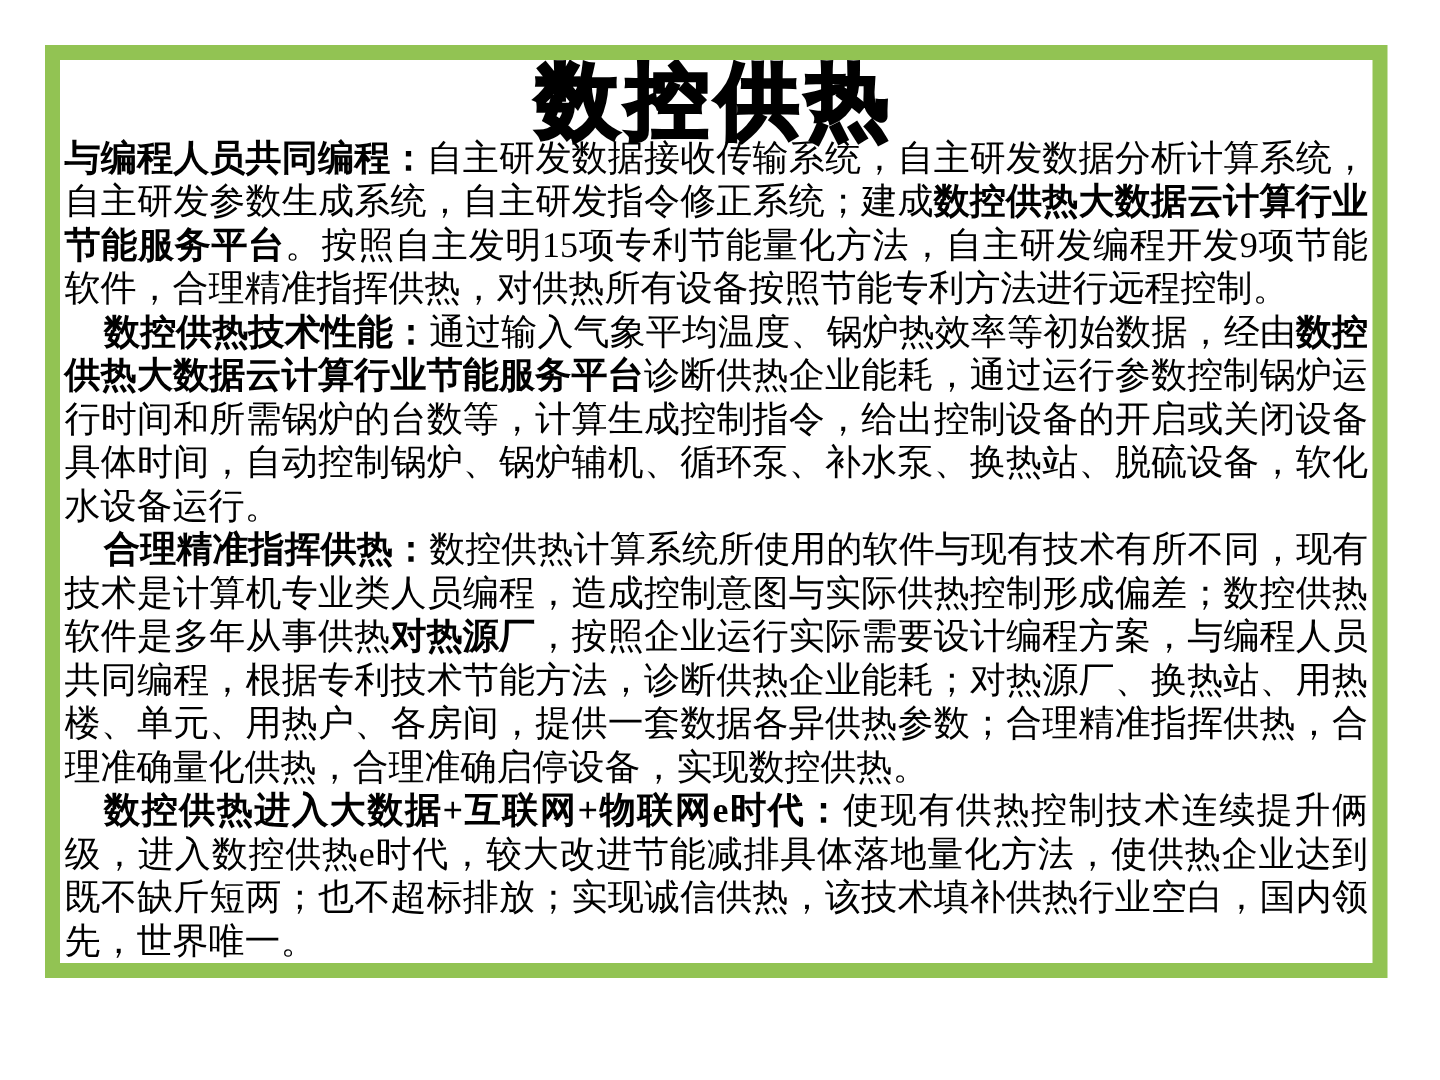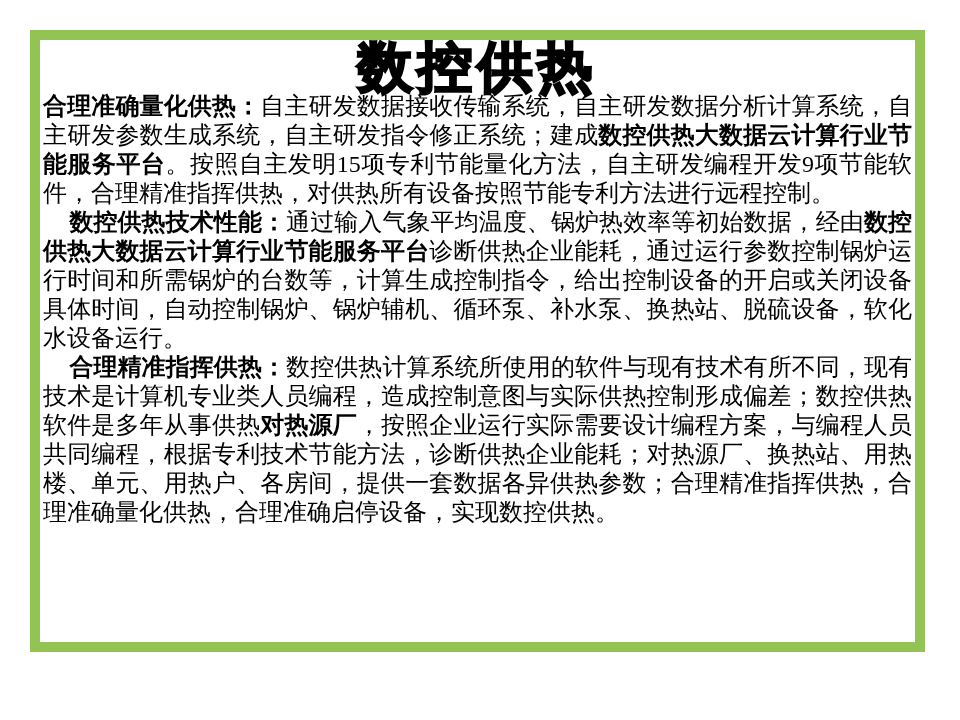--- a/index.html
+++ b/index.html
@@ -58,18 +58,19 @@
     font-weight: bold;
   }
 </style>
 </head>
 <body>
 
 <div class="slide">
   <div class="frame">
     <h1 class="title">数控供热</h1>
     <div class="paragraphs">
-        <p class="para"><span class="seg bold">合理准确量化供热：</span><span class="seg">自主研发数据接收传输系统，自主研发数据分析计算系统，自主研发参数生成系统，自主研发指令修正系统；建成</span><span class="seg bold">数控供热大数据云计算行业节能服务平台</span><span class="seg">。按照自主发明15项专利节能量化方法，自主研发编程开发9项节能软件，合理精准指挥供热，对供热所有设备按照节能专利方法进行远程控制。</span></p>
+        <p class="para"><span class="seg bold">与编程人员共同编程：</span><span class="seg">自主研发数据接收传输系统，自主研发数据分析计算系统，自主研发参数生成系统，自主研发指令修正系统；建成</span><span class="seg bold">数控供热大数据云计算行业节能服务平台</span><span class="seg">。按照自主发明15项专利节能量化方法，自主研发编程开发9项节能软件，合理精准指挥供热，对供热所有设备按照节能专利方法进行远程控制。</span></p>
         <p class="para indent"><span class="seg bold">数控供热技术性能：</span><span class="seg">通过输入气象平均温度、锅炉热效率等初始数据，经由</span><span class="seg bold">数控供热大数据云计算行业节能服务平台</span><span class="seg">诊断供热企业能耗，通过运行参数控制锅炉运行时间和所需锅炉的台数等，计算生成控制指令，给出控制设备的开启或关闭设备具体时间，自动控制锅炉、锅炉辅机、循环泵、补水泵、换热站、脱硫设备，软化水设备运行。</span></p>
         <p class="para indent"><span class="seg bold">合理精准指挥供热：</span><span class="seg">数控供热计算系统所使用的软件与现有技术有所不同，现有技术是计算机专业类人员编程，造成控制意图与实际供热控制形成偏差；数控供热软件是多年从事供热</span><span class="seg bold">对热源厂</span><span class="seg">，按照企业运行实际需要设计编程方案，与编程人员共同编程，根据专利技术节能方法，诊断供热企业能耗；对热源厂、换热站、用热楼、单元、用热户、各房间，提供一套数据各异供热参数；合理精准指挥供热，合理准确量化供热，合理准确启停设备，实现数控供热。</span></p>
+        <p class="para indent"><span class="seg bold">数控供热进入大数据+互联网+物联网e时代：</span><span class="seg">使现有供热控制技术连续提升俩级，进入数控供热e时代，较大改进节能减排具体落地量化方法，使供热企业达到既不缺斤短两；也不超标排放；实现诚信供热，该技术填补供热行业空白，国内领先，世界唯一。</span></p>
       </div>
   </div>
 </div>
 
 </body></html>

